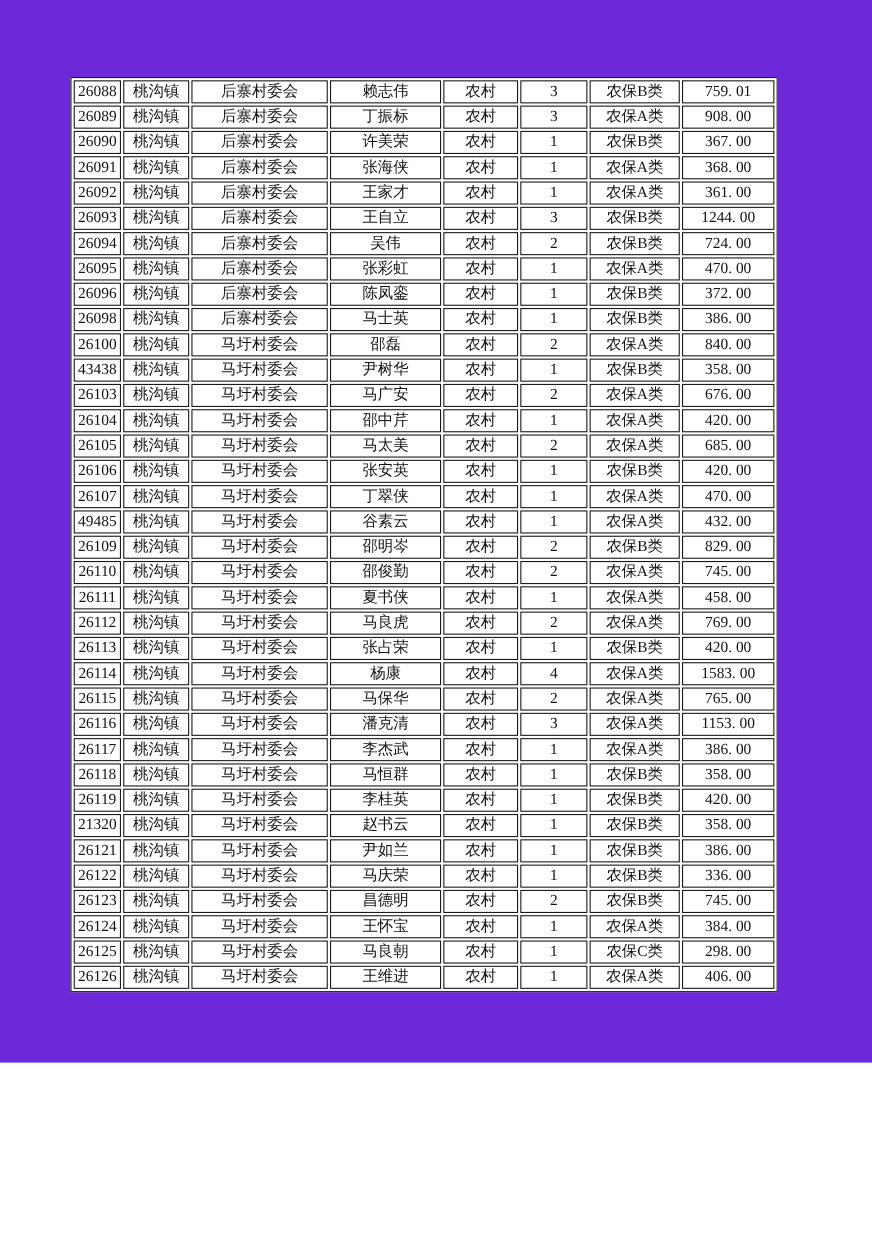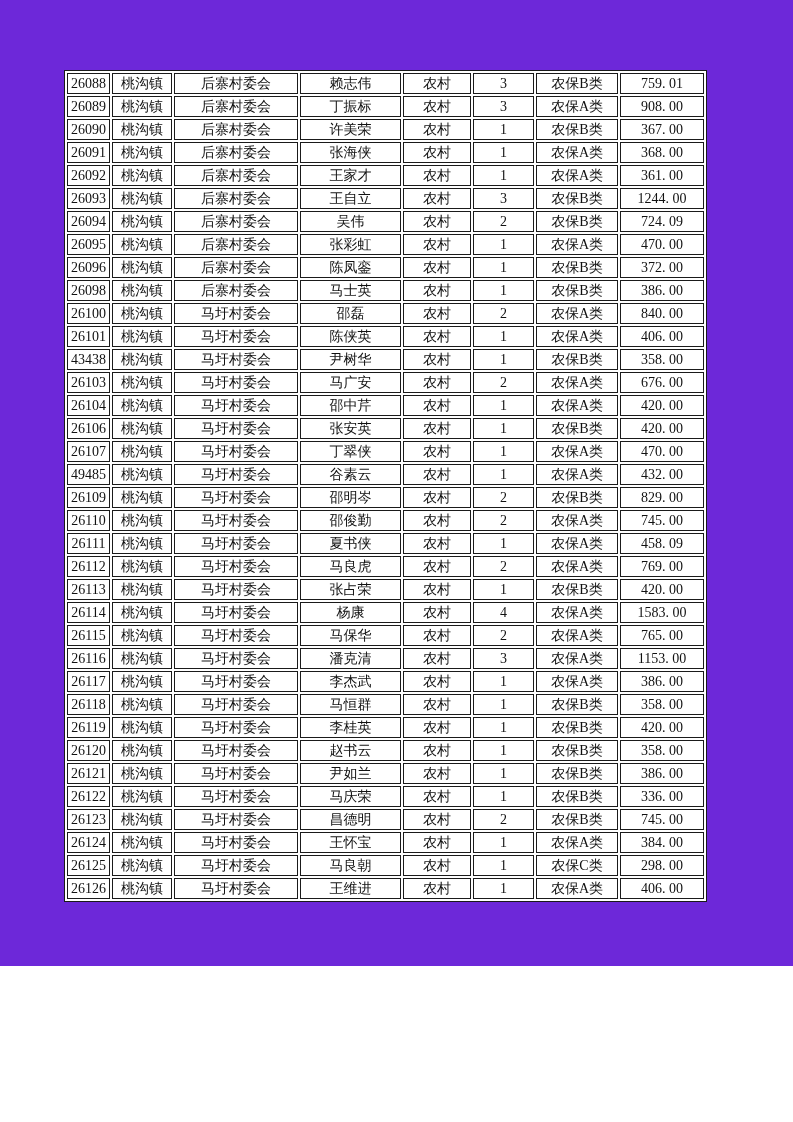--- a/index.html
+++ b/index.html
@@ -132,21 +132,21 @@
         </tr>
 
         <tr>
           <td>26094</td>
           <td>桃沟镇</td>
           <td>后寨村委会</td>
           <td>吴伟</td>
           <td>农村</td>
           <td>2</td>
           <td>农保B类</td>
-          <td>724. 09</td>
+          <td>724. 00</td>
         </tr>
 
         <tr>
           <td>26095</td>
           <td>桃沟镇</td>
           <td>后寨村委会</td>
           <td>张彩虹</td>
           <td>农村</td>
           <td>1</td>
           <td>农保A类</td>
@@ -181,30 +181,20 @@
           <td>26100</td>
           <td>桃沟镇</td>
           <td>马圩村委会</td>
           <td>邵磊</td>
           <td>农村</td>
           <td>2</td>
           <td>农保A类</td>
           <td>840. 00</td>
         </tr>
 
-        <tr>
-          <td>26101</td>
-          <td>桃沟镇</td>
-          <td>马圩村委会</td>
-          <td>陈侠英</td>
-          <td>农村</td>
-          <td>1</td>
-          <td>农保A类</td>
-          <td>406. 00</td>
-        </tr>
 
         <tr>
           <td>43438</td>
           <td>桃沟镇</td>
           <td>马圩村委会</td>
           <td>尹树华</td>
           <td>农村</td>
           <td>1</td>
           <td>农保B类</td>
           <td>358. 00</td>
@@ -225,20 +215,30 @@
           <td>26104</td>
           <td>桃沟镇</td>
           <td>马圩村委会</td>
           <td>邵中芹</td>
           <td>农村</td>
           <td>1</td>
           <td>农保A类</td>
           <td>420. 00</td>
         </tr>
 
+        <tr>
+          <td>26105</td>
+          <td>桃沟镇</td>
+          <td>马圩村委会</td>
+          <td>马太美</td>
+          <td>农村</td>
+          <td>2</td>
+          <td>农保A类</td>
+          <td>685. 00</td>
+        </tr>
 
         <tr>
           <td>26106</td>
           <td>桃沟镇</td>
           <td>马圩村委会</td>
           <td>张安英</td>
           <td>农村</td>
           <td>1</td>
           <td>农保B类</td>
           <td>420. 00</td>
@@ -289,21 +289,21 @@
         </tr>
 
         <tr>
           <td>26111</td>
           <td>桃沟镇</td>
           <td>马圩村委会</td>
           <td>夏书侠</td>
           <td>农村</td>
           <td>1</td>
           <td>农保A类</td>
-          <td>458. 09</td>
+          <td>458. 00</td>
         </tr>
 
         <tr>
           <td>26112</td>
           <td>桃沟镇</td>
           <td>马圩村委会</td>
           <td>马良虎</td>
           <td>农村</td>
           <td>2</td>
           <td>农保A类</td>
@@ -381,21 +381,21 @@
           <td>桃沟镇</td>
           <td>马圩村委会</td>
           <td>李桂英</td>
           <td>农村</td>
           <td>1</td>
           <td>农保B类</td>
           <td>420. 00</td>
         </tr>
 
         <tr>
-          <td>26120</td>
+          <td>21320</td>
           <td>桃沟镇</td>
           <td>马圩村委会</td>
           <td>赵书云</td>
           <td>农村</td>
           <td>1</td>
           <td>农保B类</td>
           <td>358. 00</td>
         </tr>
 
         <tr>

